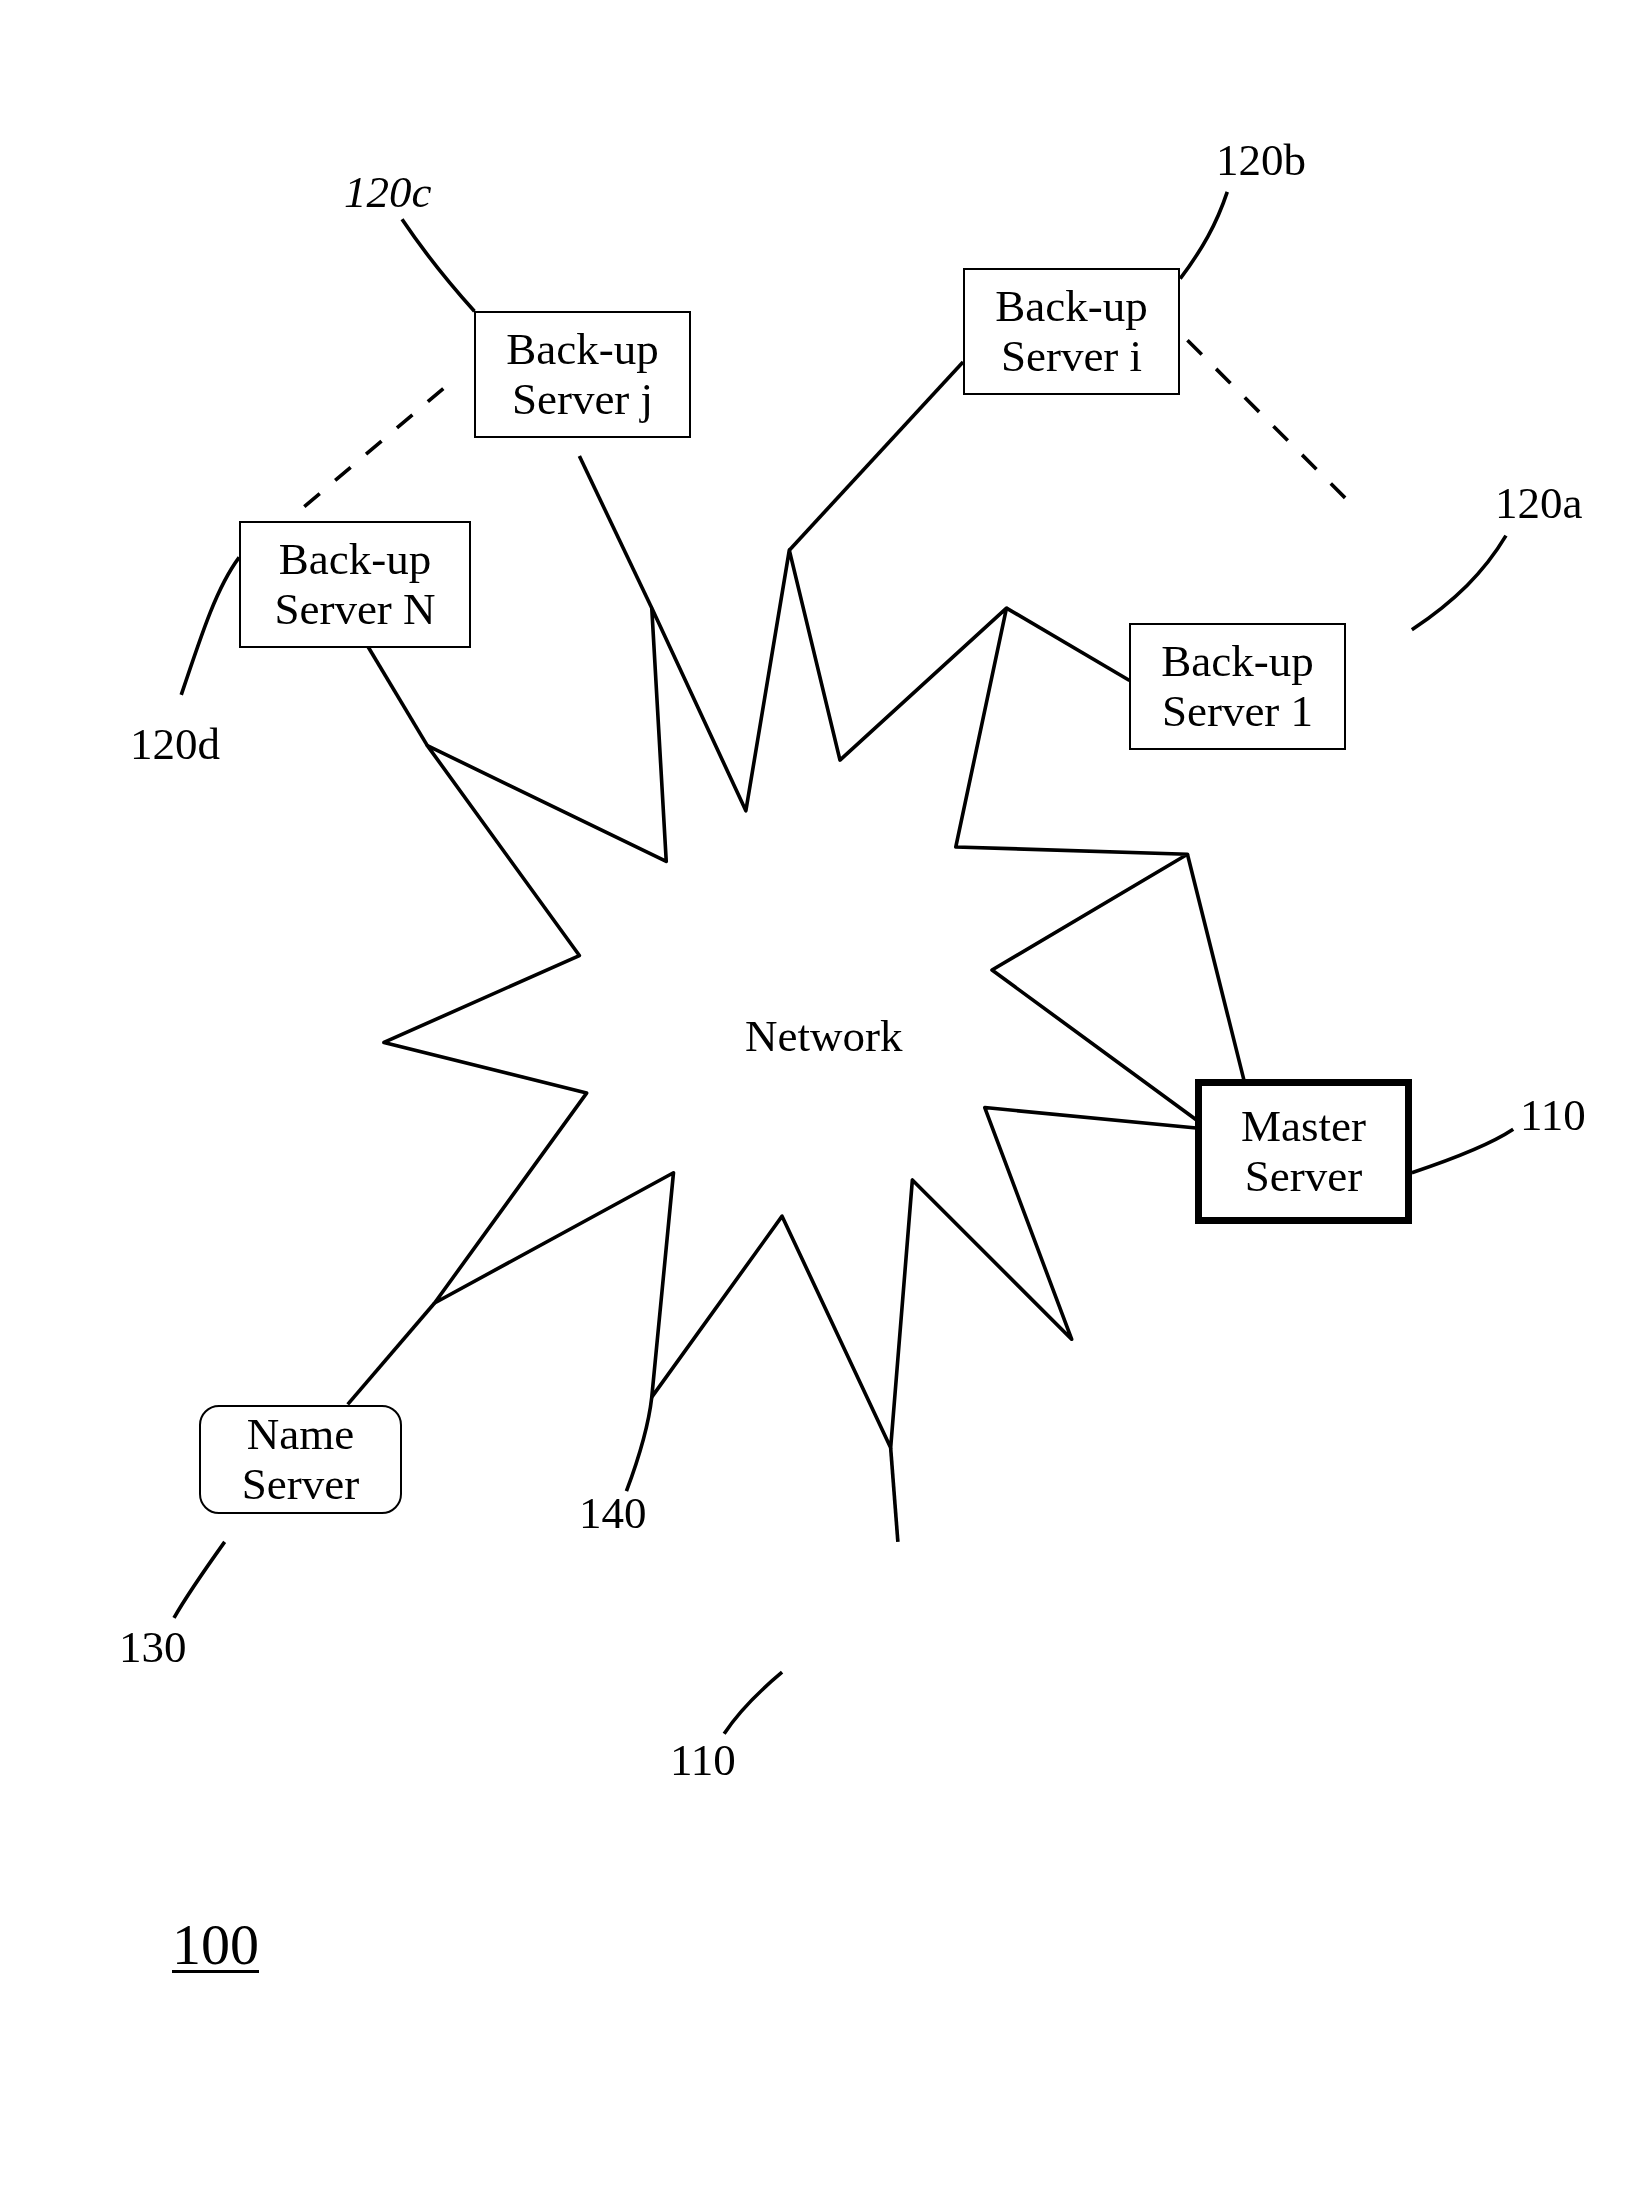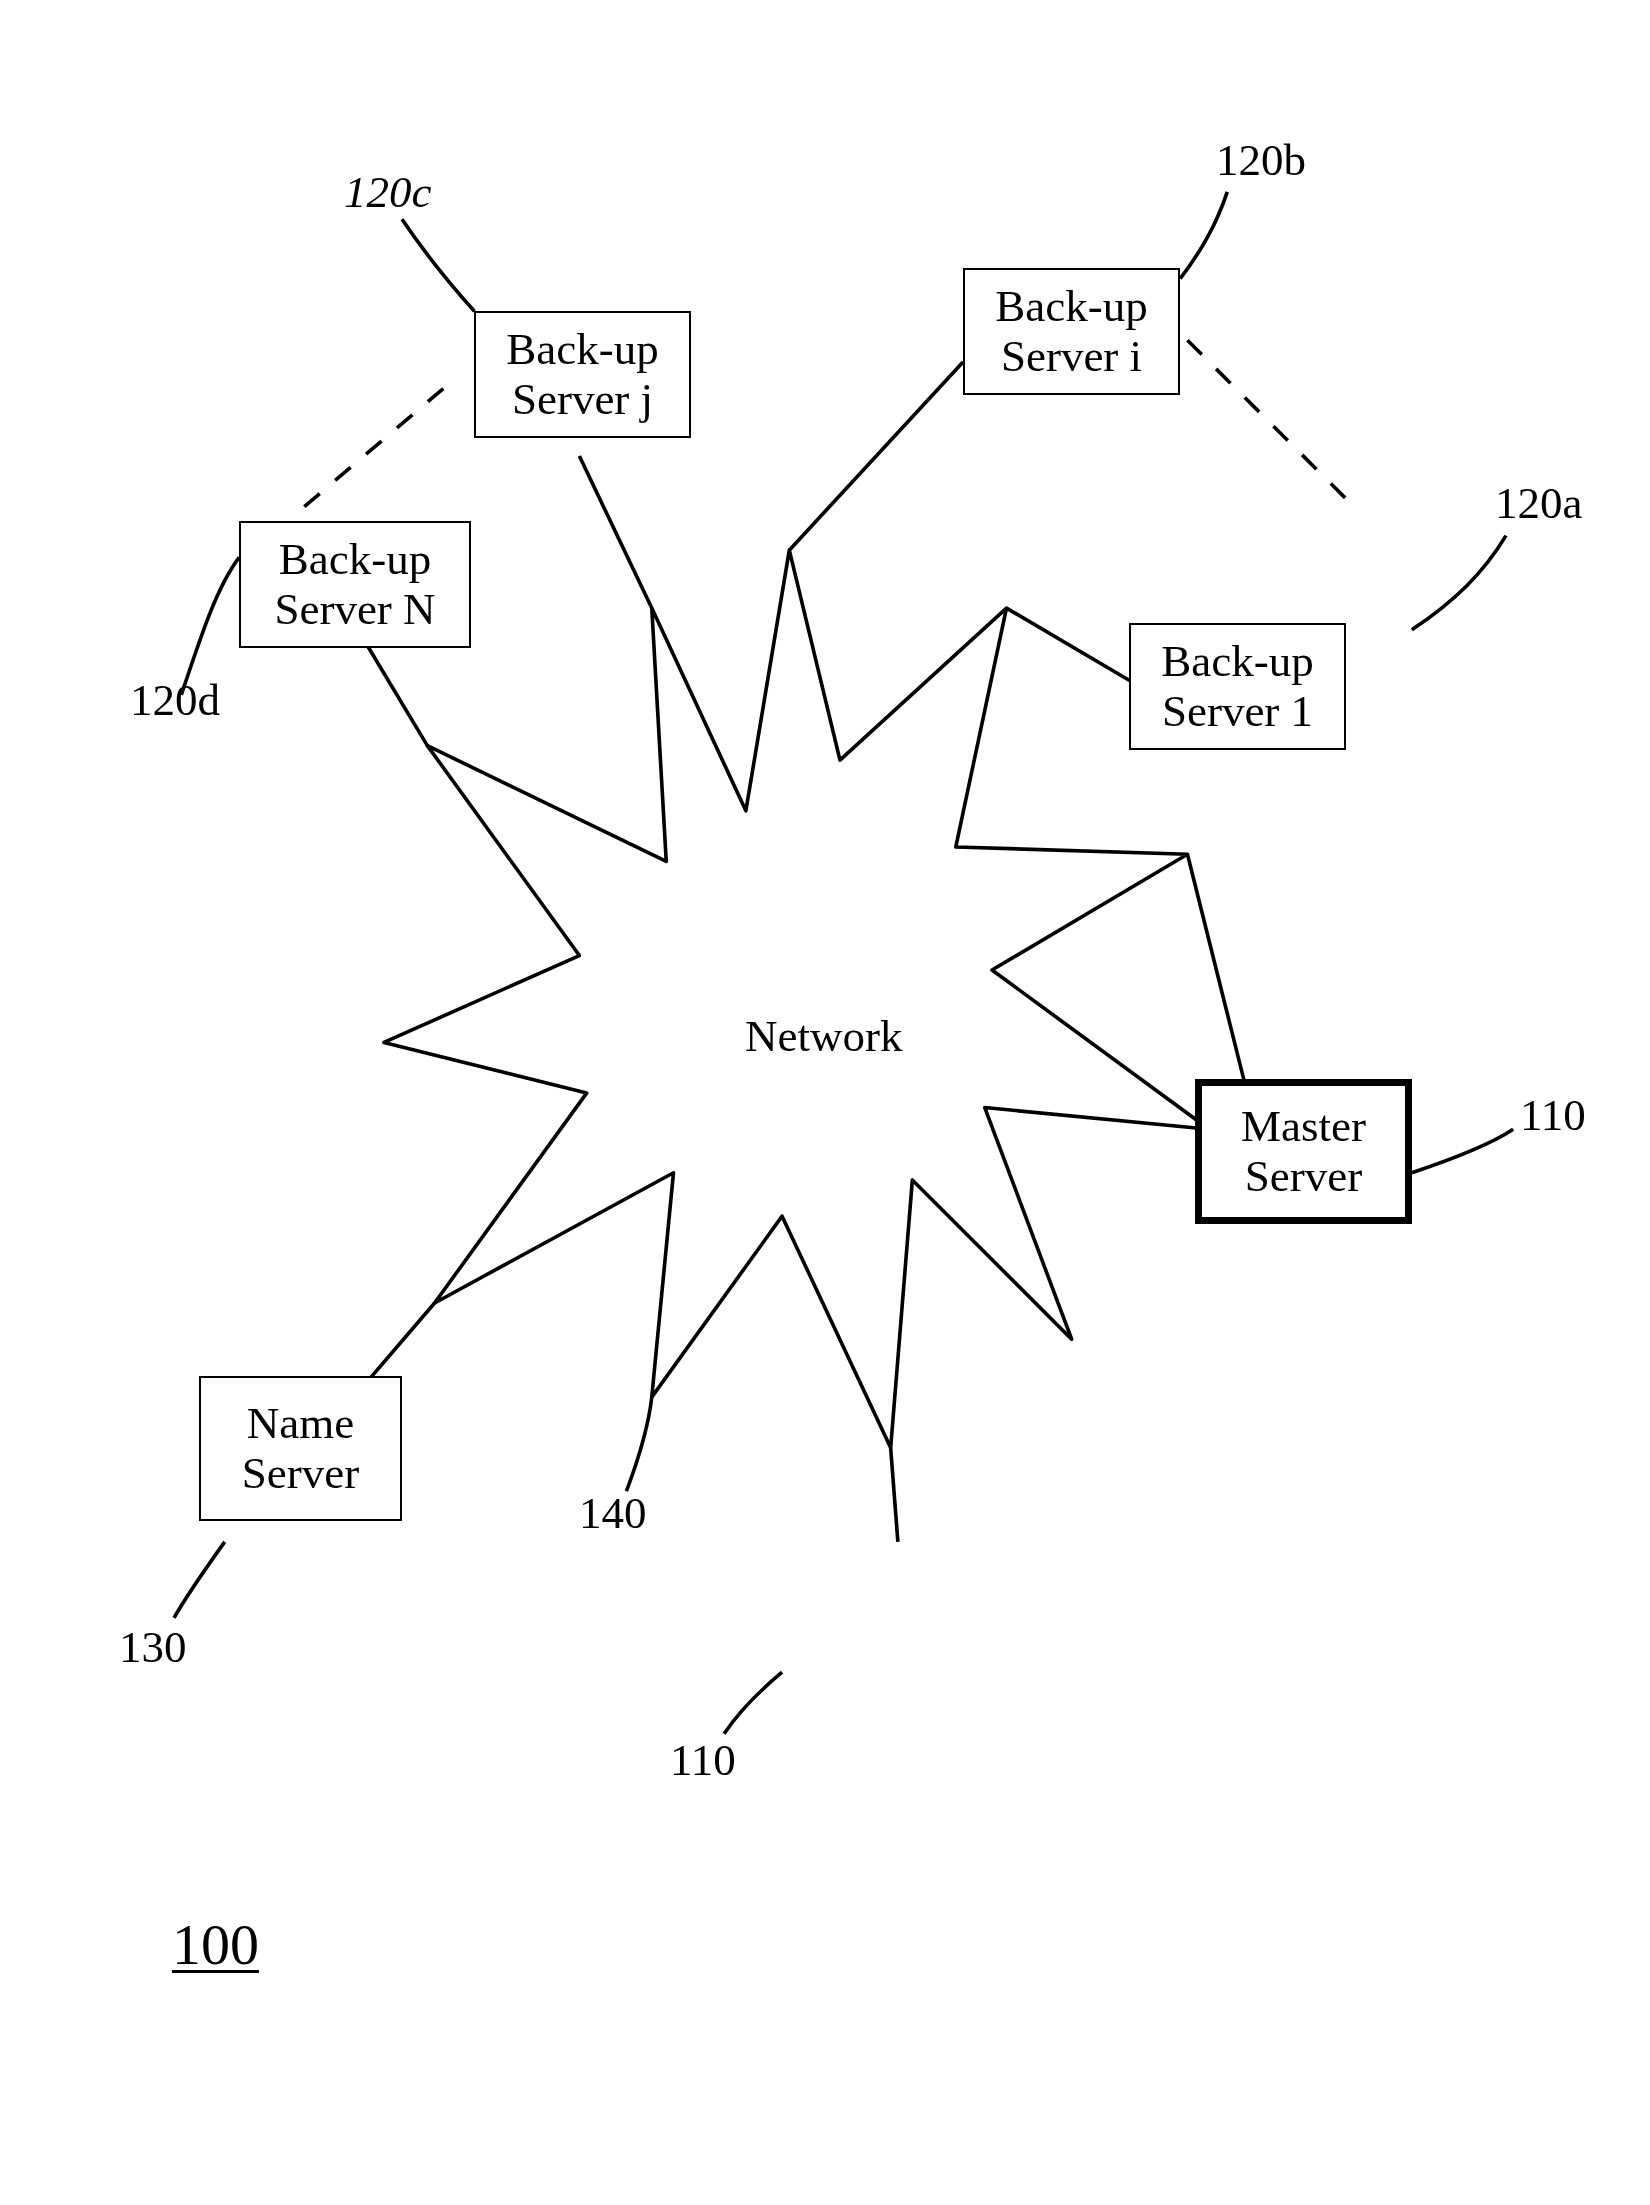--- a/index.html
+++ b/index.html
@@ -127,26 +127,26 @@
     <span class="box-text">Back-up
 Server 1</span>
   </div>
 
   <div class="box thick" style="left:1195px; top:1079px; width:217px; height:145px;">
     <span class="box-text">Master
 Server</span>
   </div>
 
 
-  <div class="box" style="left:199px; top:1376px; width:203px; height:145px;">
+  <div class="box" style="left:199px; top:1405px; width:203px; height:109px;border-radius:20px;">
     <span class="box-text">Name
 Server</span>
   </div>
 
-  <div class="label" style="left:130px; top:678px;">120d</div>
+  <div class="label" style="left:130px; top:722px;">120d</div>
   <div class="label" style="left:344px; top:170px;font-style:italic;">120c</div>
   <div class="label" style="left:1216px; top:138px;">120b</div>
   <div class="label" style="left:1495px; top:481px;">120a</div>
   <div class="label" style="left:1520px; top:1093px;">110</div>
   <div class="label" style="left:670px;  top:1738px;">110</div>
   <div class="label" style="left:579px;  top:1491px;">140</div>
   <div class="label" style="left:119px;  top:1625px;">130</div>
 
   <div class="diagram-id" style="left:152px; top:1911px;margin-left:20px;">
     <span class="underline">100</span>

